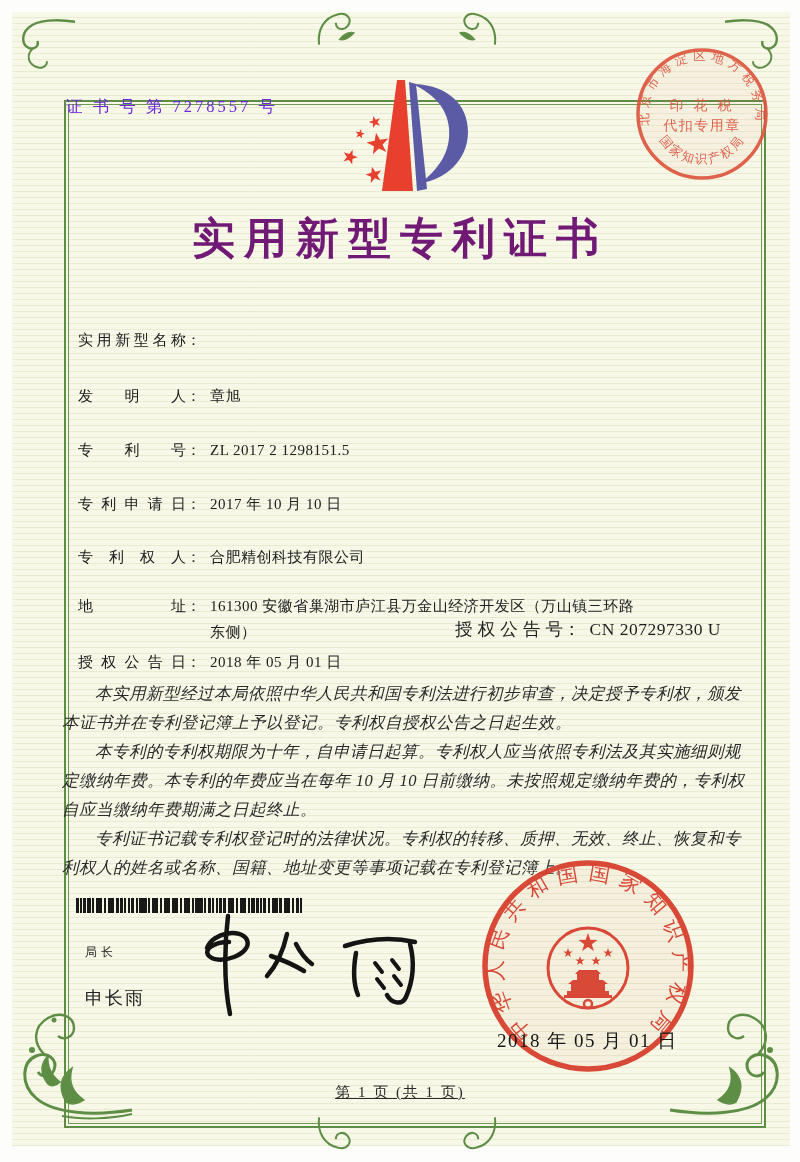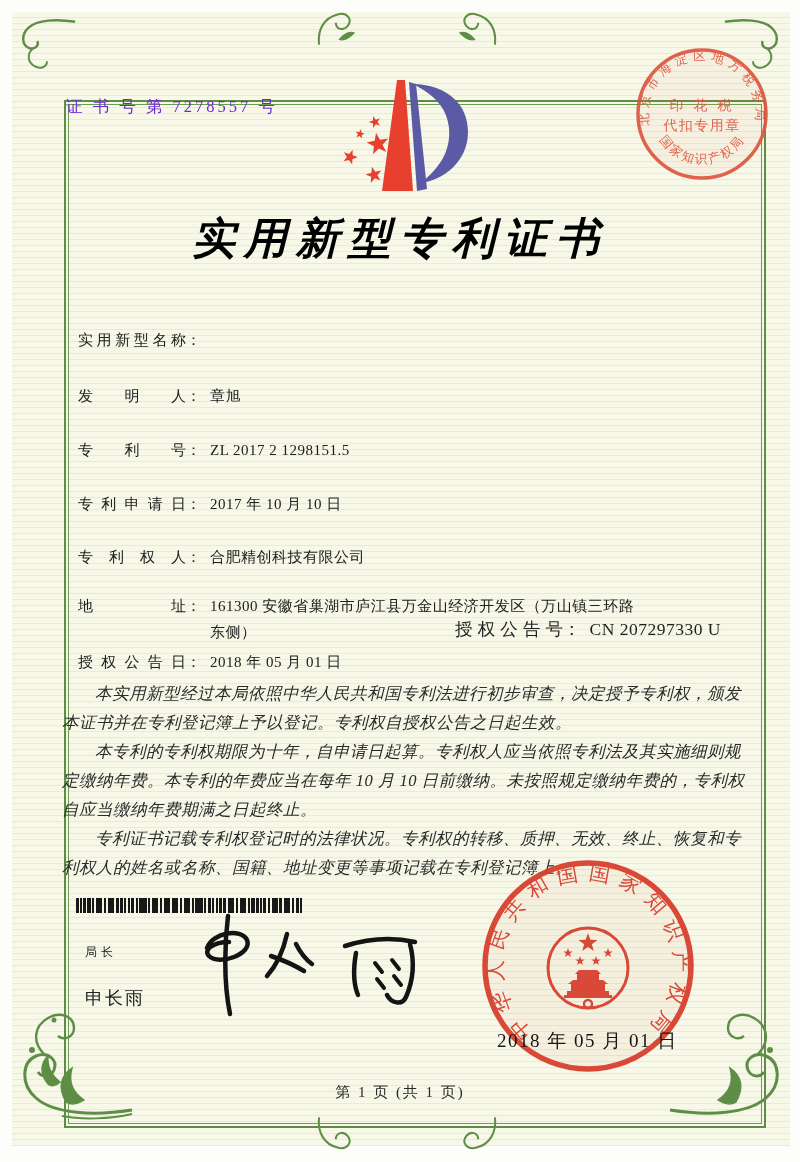--- a/index.html
+++ b/index.html
@@ -5,21 +5,21 @@
   html,body{margin:0;padding:0;background:#e9e9e9;}
   .page{width:800px;height:1162px;position:relative;background:#fdfdfb;overflow:hidden;
         font-family:"Liberation Serif","DejaVu Serif",serif;color:#1f1f1f;}
   .paper{position:absolute;left:12px;top:12px;right:10px;bottom:16px;background:#f7f8e8;
          background-image:repeating-linear-gradient(0deg, rgba(173,186,116,0.20) 0px, rgba(173,186,116,0.20) 1px, rgba(0,0,0,0) 1px, rgba(0,0,0,0) 6px);}
   .frame{position:absolute;left:52px;top:88px;width:698px;height:1024px;border:2px solid #5e8e46;}
   .frame::before{content:"";position:absolute;inset:2px;border:1.2px solid #6f9c55;}
   .abs{position:absolute;}
   .cert-no{left:66px;top:96px;font-size:16.5px;letter-spacing:3px;color:#6d28d9;}
   .title{left:0;right:0;top:210px;text-align:center;font-size:43px;font-weight:bold;
-         letter-spacing:9px;color:#000000;font-style:italic;}
+         letter-spacing:9px;color:#701a75;}
   .frow{left:78px;width:668px;display:flex;font-size:15px;line-height:26px;color:#202020;}
   .flabel{display:inline-block;width:108px;text-align-last:justify;text-justify:inter-character;flex:none;}
   .fcolon{flex:none;}
   .fval{padding-left:9px;letter-spacing:0.5px;}
   .r1{top:327px}.r2{top:383px}.r3{top:437px}.r4{top:491px}.r5{top:544px}
   .r6{top:593px}.r7{top:649px}
   .r6 .fval{max-width:435px;}
   .grantpub{left:455px;top:616px;display:flex;font-size:17.5px;line-height:26px;}
   .paras{left:62px;width:688px;top:679px;}
   .paras p{margin:0;font-size:16.5px;line-height:29px;text-indent:2em;
@@ -27,21 +27,21 @@
   .barcode{left:76px;top:898px;width:228px;height:15px;
     background-image:
       repeating-linear-gradient(90deg,#181818 0 2px,rgba(0,0,0,0) 2px 4px),
       repeating-linear-gradient(90deg,#181818 0 1px,rgba(0,0,0,0) 1px 7px),
       repeating-linear-gradient(90deg,#181818 0 3px,rgba(0,0,0,0) 3px 11px);}
   .signer-title{left:85px;top:944px;font-size:12px;font-family:"Liberation Sans","DejaVu Sans",sans-serif;letter-spacing:4px;color:#222;}
   .signer-name{left:85px;top:986px;font-size:18px;font-family:"Liberation Sans","DejaVu Sans",sans-serif;letter-spacing:2px;color:#222;}
   .sig{left:195px;top:908px;}
   .seal{left:478px;top:856px;opacity:0.93;}
   .seal-date{left:497px;top:1028px;font-size:19px;letter-spacing:1.5px;color:#161616;z-index:5;}
-  .footer{left:0;right:0;top:1083px;text-align:center;font-size:15px;letter-spacing:2px;color:#2a2a2a;}
+  .footer{left:0;right:0;top:1083px;text-align:center;font-size:15px;letter-spacing:2px;color:#2a2a2a;text-decoration:underline;}
   .taxstamp{left:632px;top:44px;opacity:0.92;}
   .logo{left:335px;top:70px;}
   .flr{color:#5e8e46;}
   .flr-bl{left:14px;top:1006px;}
   .flr-br{left:668px;top:1006px;transform:scaleX(-1);}
   .flr-tl{left:18px;top:14px;transform:scaleY(-1);}
   .flr-tr{left:724px;top:14px;transform:scale(-1,-1);}
   .curl-t1{left:314px;top:6px;}
   .curl-t2{left:458px;top:6px;transform:scaleX(-1);}
   .curl-b1{left:314px;top:1114px;transform:scaleY(-1);}

